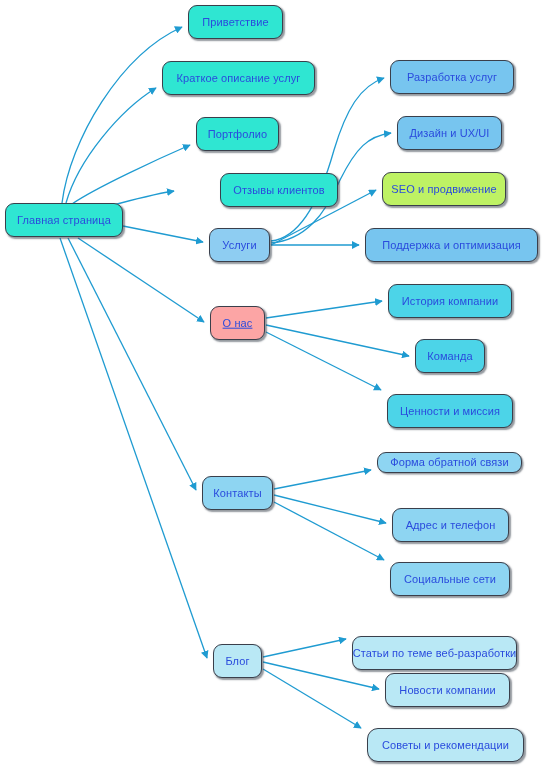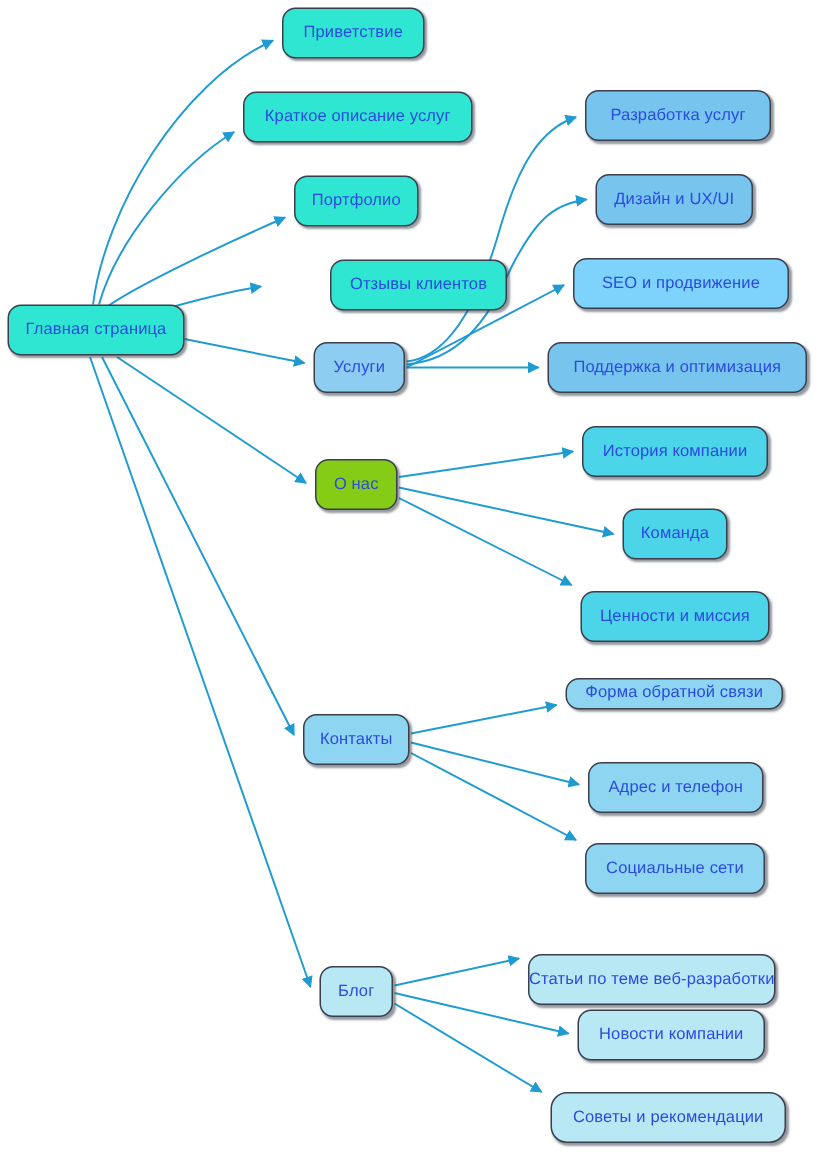--- a/index.html
+++ b/index.html
@@ -102,27 +102,27 @@
       </div>
       <div class="node" style="left: 209px; top: 228px; width: 61px; height: 34px; background: rgb(142, 205, 242); border-color: rgb(58, 63, 75); color: rgb(42, 75, 221);">
         <span class="node-label">Услуги</span>
       </div>
       <div class="node" style="left: 390px; top: 60px; width: 124px; height: 34px; background: rgb(119, 197, 239); border-color: rgb(58, 63, 75); color: rgb(42, 75, 221);">
         <span class="node-label">Разработка услуг</span>
       </div>
       <div class="node" style="left: 397px; top: 116px; width: 105px; height: 34px; background: rgb(119, 197, 239); border-color: rgb(58, 63, 75); color: rgb(42, 75, 221);">
         <span class="node-label">Дизайн и UX/UI</span>
       </div>
-      <div class="node" style="left: 382px; top: 172px; width: 144px; height: 34px; background: #7dd3fc; border-color: rgb(58, 63, 75); color: rgb(42, 75, 221);">
+      <div class="node" style="left: 382px; top: 172px; width: 124px; height: 34px; background: #bef264; border-color: rgb(58, 63, 75); color: rgb(42, 75, 221);">
         <span class="node-label">SEO и продвижение</span>
       </div>
       <div class="node" style="left: 365px; top: 228px; width: 173px; height: 34px; background: rgb(119, 197, 239); border-color: rgb(58, 63, 75); color: rgb(42, 75, 221);">
         <span class="node-label">Поддержка и оптимизация</span>
       </div>
-      <div class="node" style="left: 210px; top: 306px; width: 55px; height: 34px; background: #84cc16; border-color: rgb(58, 63, 75); color: rgb(42, 75, 221);">
+      <div class="node" style="left: 210px; top: 306px; width: 55px; height: 34px; background: #fca5a5; border-color: rgb(58, 63, 75); color: rgb(42, 75, 221); text-decoration: underline;">
         <span class="node-label">О нас</span>
       </div>
       <div class="node" style="left: 388px; top: 284px; width: 124px; height: 34px; background: rgb(76, 212, 232); border-color: rgb(58, 63, 75); color: rgb(42, 75, 221);">
         <span class="node-label">История компании</span>
       </div>
       <div class="node" style="left: 415px; top: 339px; width: 70px; height: 34px; background: rgb(76, 212, 232); border-color: rgb(58, 63, 75); color: rgb(42, 75, 221); align-items: center;">
         <span class="node-label">Команда</span>
       </div>
       <div class="node" style="left: 387px; top: 394px; width: 126px; height: 34px; background: rgb(76, 212, 232); border-color: rgb(58, 63, 75); color: rgb(42, 75, 221);">
         <span class="node-label">Ценности и миссия</span>

